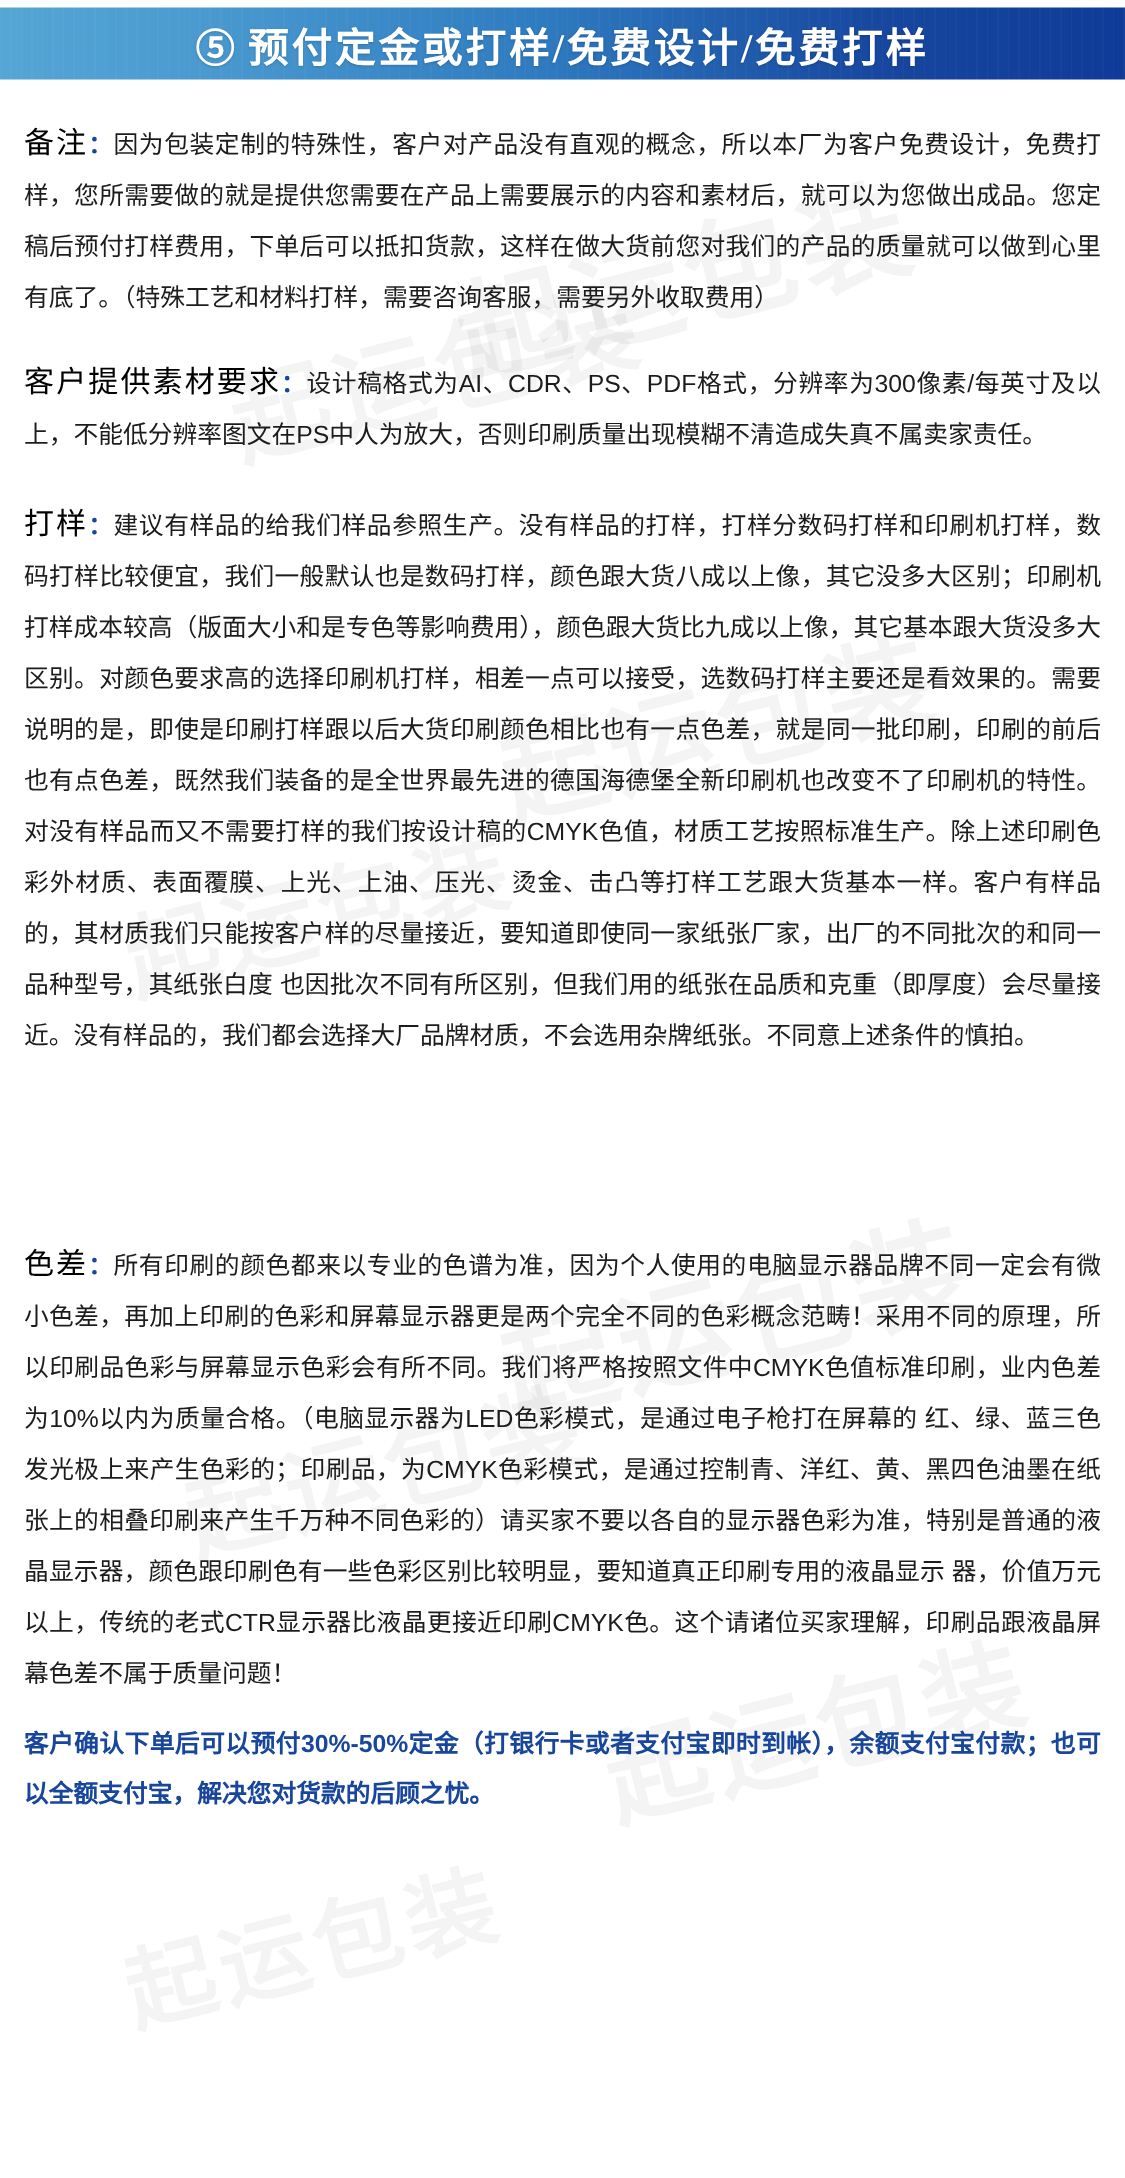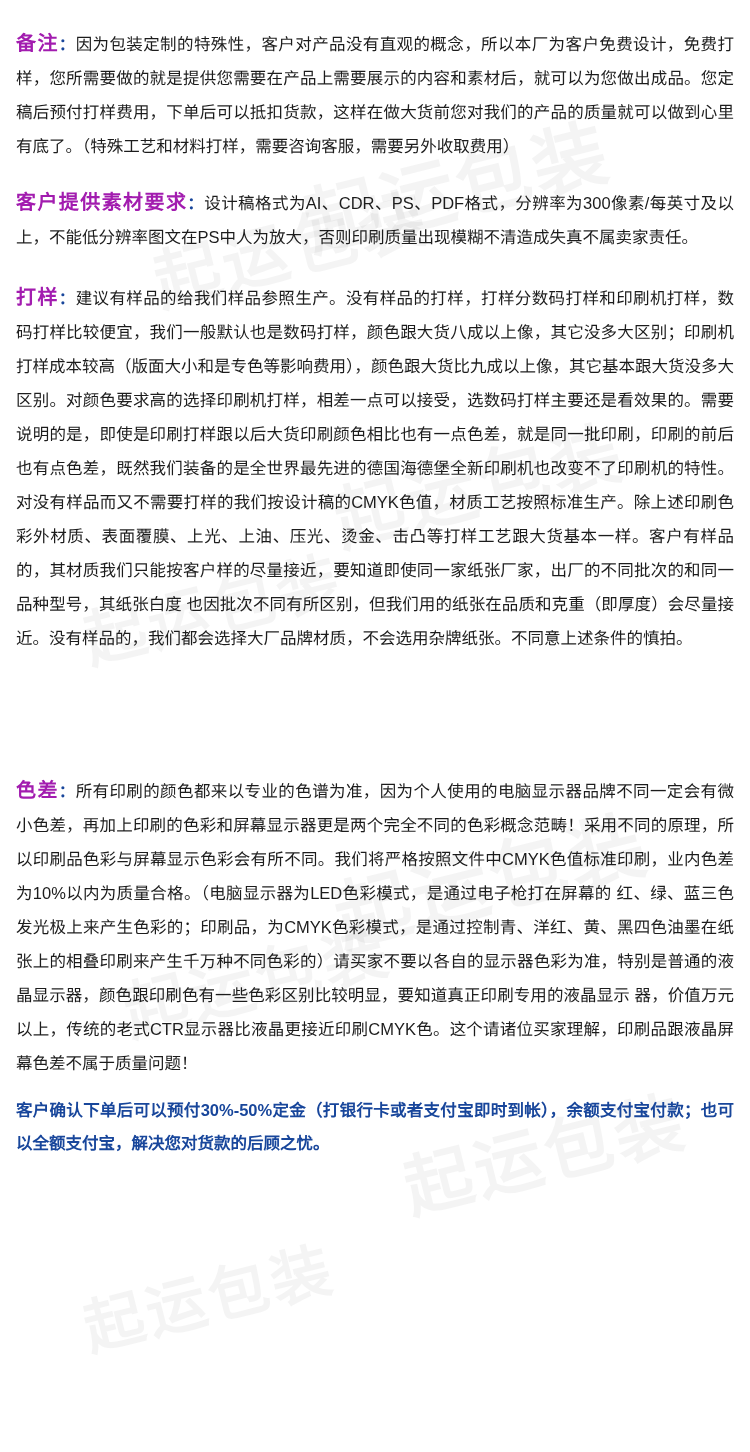--- a/index.html
+++ b/index.html
@@ -95,22 +95,22 @@
   }
   .para {
     font-size: 16.5px;
     line-height: 34px;
     color: #1c1c1c;
     text-align: justify;
     text-justify: inter-ideograph;
     margin: 0;
   }
   .lbl {
-    color: #a21caf;
-    font-weight: bold;
+    color: #000000;
+    font-weight: normal;
     font-size: 20px;
     letter-spacing: 1px;
   }
   .lbl-colon { color: #18469b; font-weight: bold; }
 
   .spacer-22 { height: 22px; }
   .spacer-14 { height: 14px; }
   .spacer-26 { height: 26px; }
   .spacer-30 { height: 30px; }
   .spacer-36 { height: 36px; }
@@ -137,20 +137,25 @@
     <div class="wm wm-c">起运包装</div>
     <div class="wm wm-d">起运包装</div>
     <div class="wm wm-e">起运包装</div>
     <div class="wm wm-f">起运包装</div>
     <div class="wm wm-g">起运包装</div>
     <div class="wm wm-h">起运包装</div>
   </div>
 
   <div class="content">
 
+    <div class="banner">
+      <div class="banner-text">
+        <span class="banner-num">⑤</span><span>预付定金或打样/免费设计/免费打样</span>
+      </div>
+    </div>
 
     <div class="spacer-26"></div>
 
     <div class="block">
 
       <p class="para">
         <span class="lbl">备注</span><span class="lbl-colon">：</span><span>因为包装定制的特殊性，客户对产品没有直观的概念，所以本厂为客户免费设计，免费打样，您所需要做的就是提供您需要在产品上需要展示的内容和素材后，就可以为您做出成品。您定稿后预付打样费用，下单后可以抵扣货款，这样在做大货前您对我们的产品的质量就可以做到心里有底了。（特殊工艺和材料打样，需要咨询客服，需要另外收取费用）</span>
       </p>
 
       <div class="spacer-22"></div>

